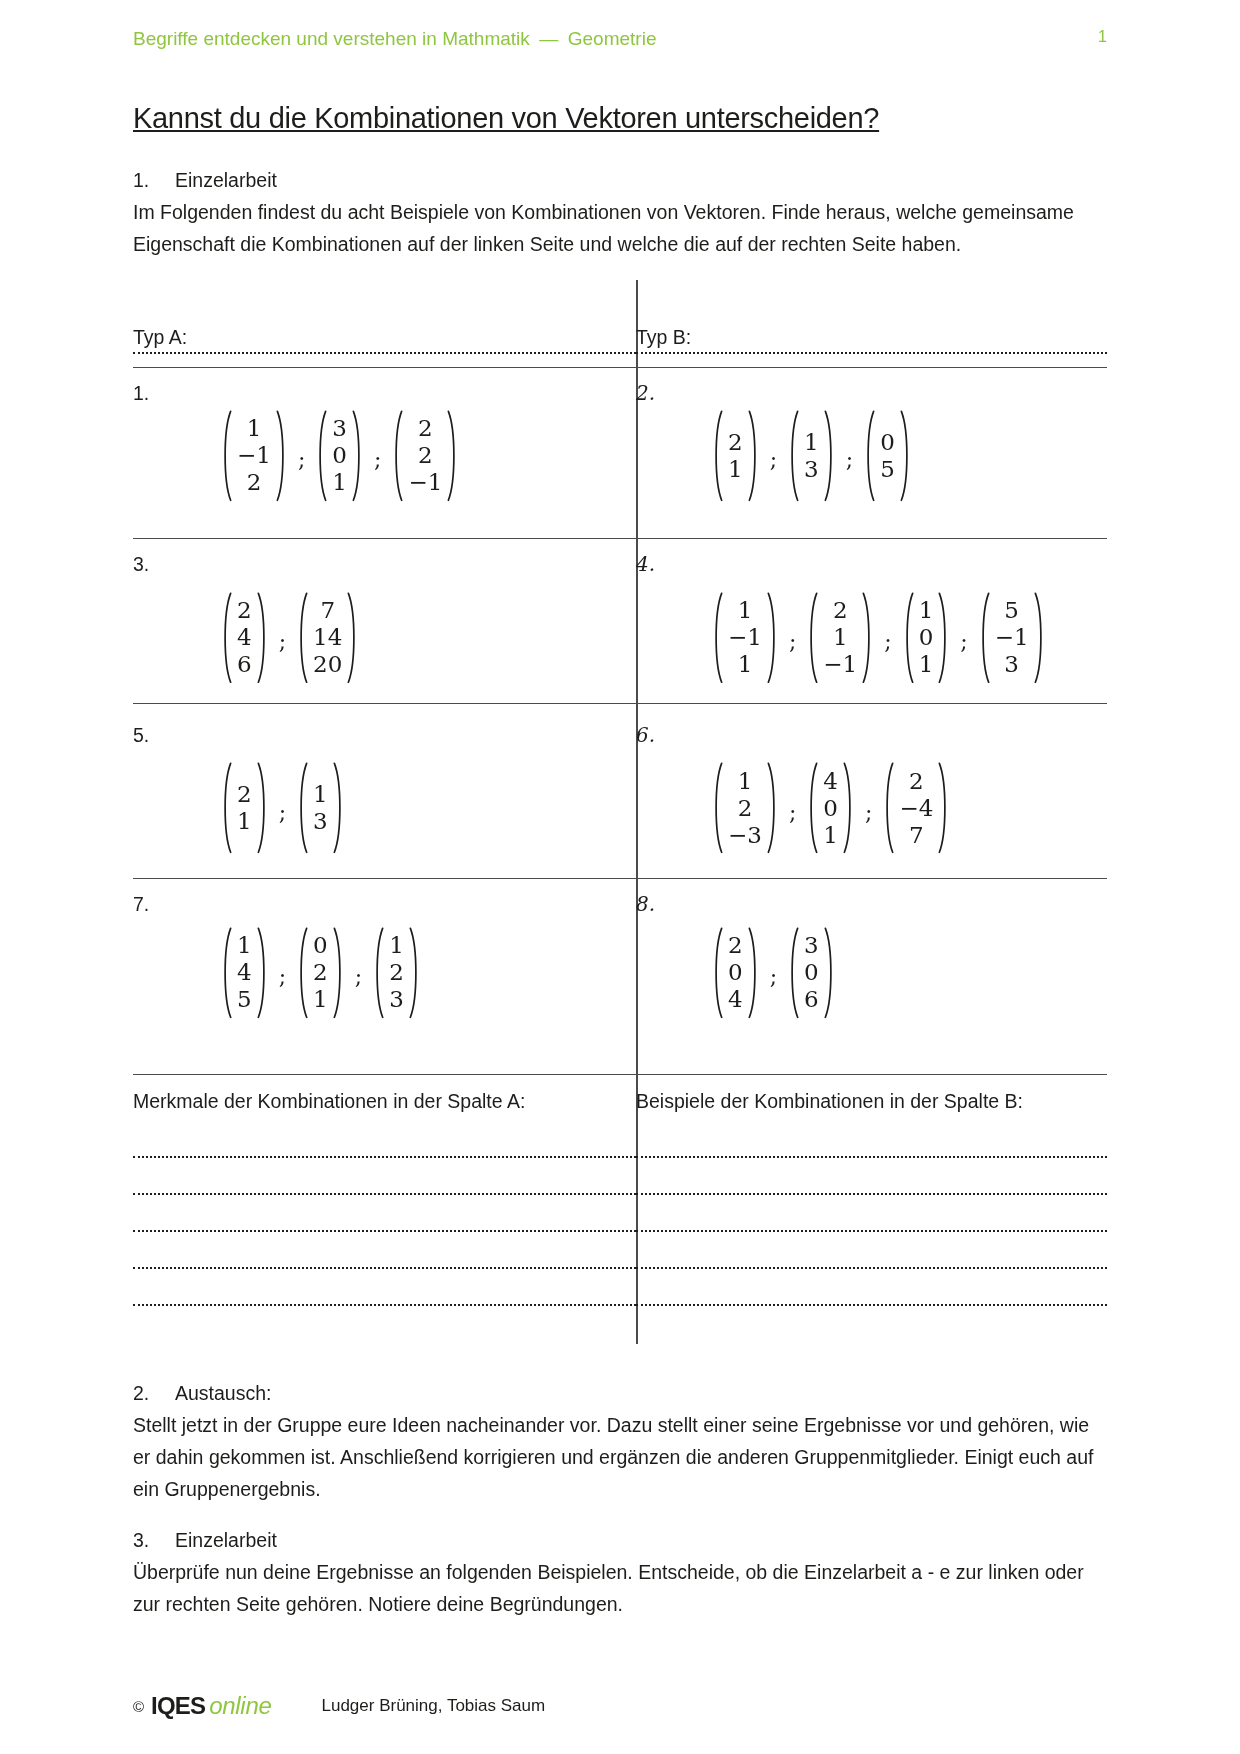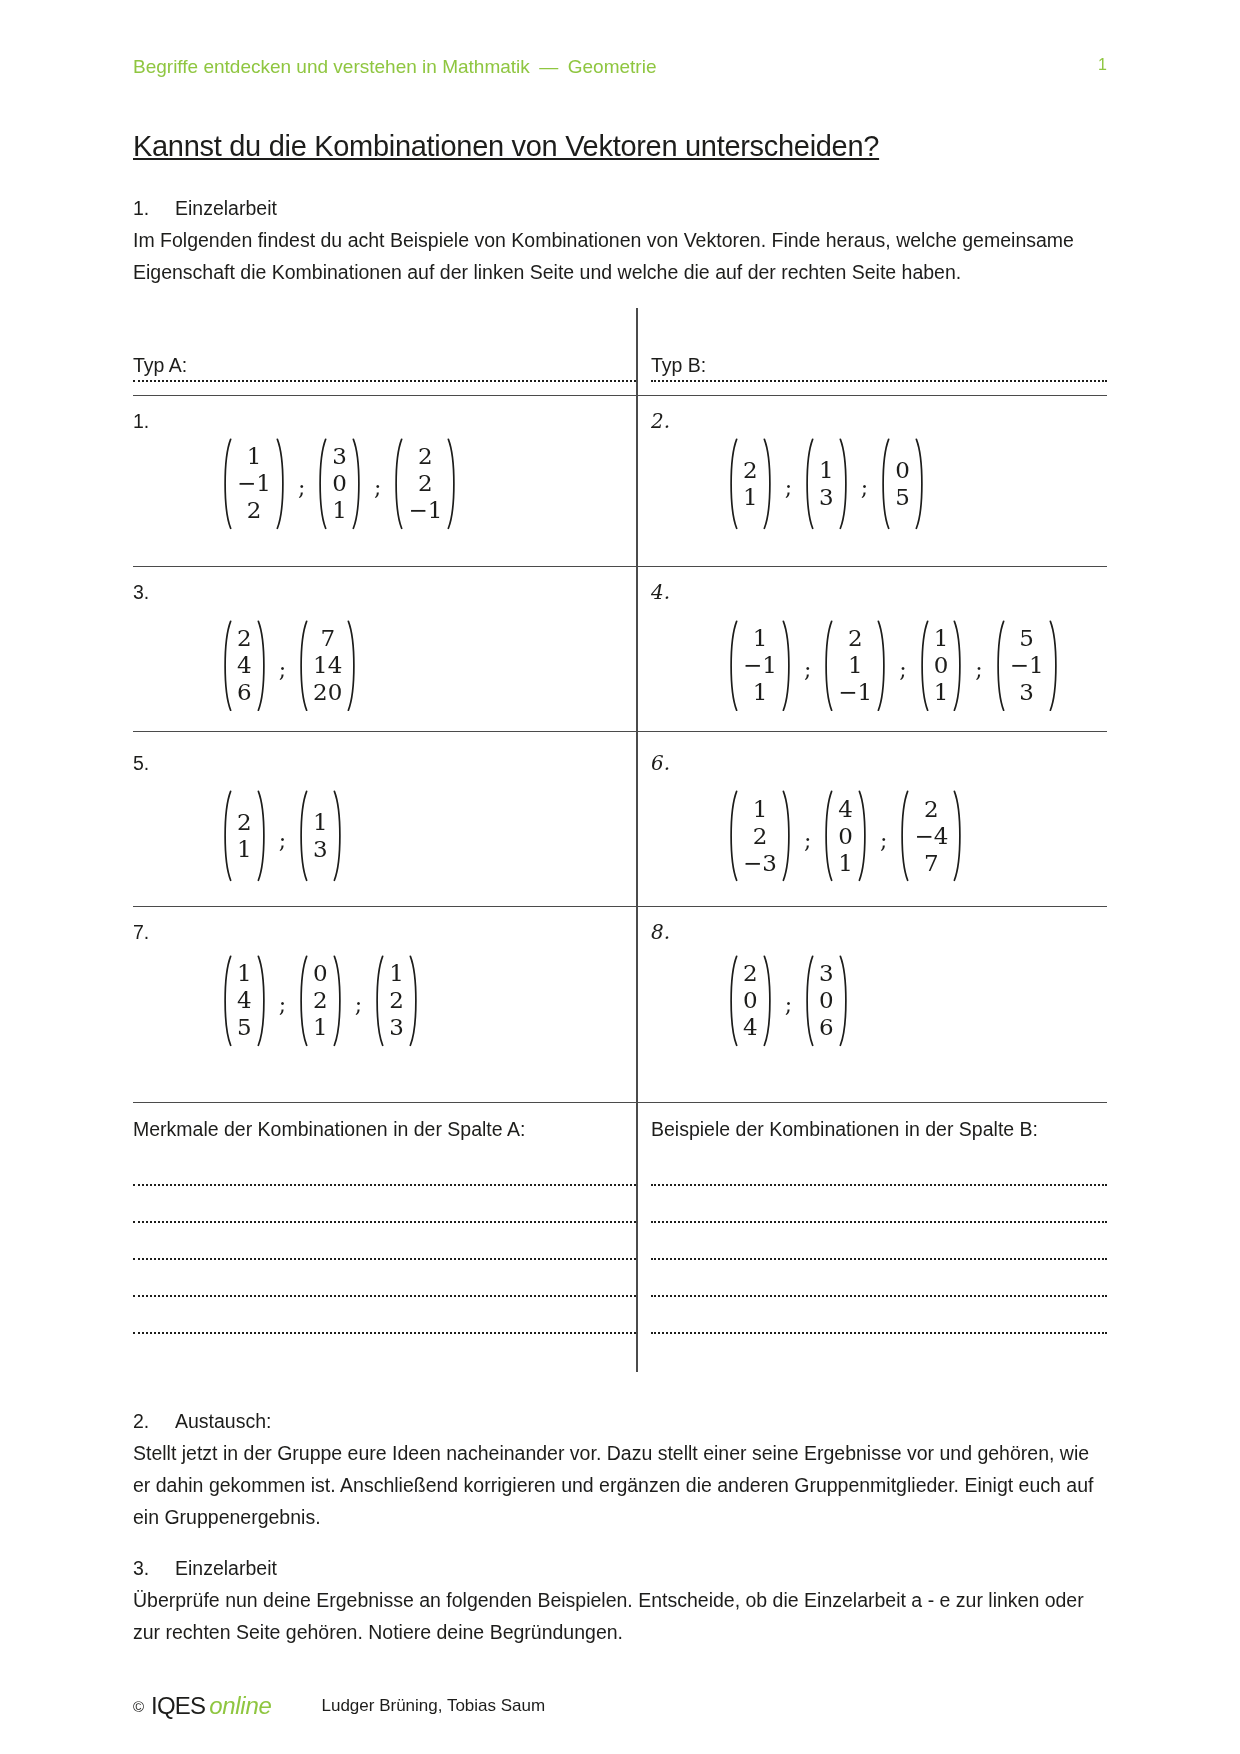--- a/index.html
+++ b/index.html
@@ -9,38 +9,38 @@
   }
   *{box-sizing:border-box;}
   html,body{margin:0;padding:0;}
   body{
     width:1240px;height:1754px;background:#ffffff;position:relative;overflow:hidden;
     font-family:"Liberation Sans",sans-serif;color:var(--ink);
   }
   .page{padding:0 133px;}
 
   
-  .doc-header{display:flex;justify-content:space-between;align-items:flex-start;padding-top:56px;gap:38px;}
+  .doc-header{display:flex;justify-content:space-between;align-items:flex-start;padding-top:28px;gap:38px;}
   .course{color:var(--green);font-size:19px;}
   .pagenum{color:var(--green);font-size:16px;}
 
   
   h1.title{font-weight:400;font-size:29px;letter-spacing:-0.3px;margin:52px 0 0 0;text-decoration:underline;}
   .sec-head{display:flex;font-size:19.5px;margin-top:34px;}
   .sec-head .n{width:42px;flex:none;}
   p.body{font-size:19.5px;line-height:32px;margin:4px 0 0 0;}
   .sec2-head{margin-top:38px;}
   .sec3-head{margin-top:24px;}
 
   
   .grid{position:relative;margin-top:20px;}
   .vline{position:absolute;left:503px;top:0;bottom:0;width:2px;background:var(--rule);}
   .row2{display:grid;grid-template-columns:503px 1fr;}
   .cell{position:relative;}
-  .cell.r{padding-left:15px;}
+  .cell.r{padding-left:0;}
 
   .typ-row{border-bottom:1.5px solid var(--rule);}
   .typ-cell{padding-top:46px;padding-bottom:13px;}
   .typ-label{font-size:19.5px;padding-bottom:3px;border-bottom:2.5px dotted var(--ink);}
 
   .band{border-bottom:1.5px solid var(--rule);}
   .cell-num{font-size:19.5px;line-height:22px;}
   .cell-num.it{font-family:"DejaVu Serif",serif;font-style:italic;font-size:20px;}
   .vec-row{display:flex;align-items:center;min-height:81px;width:max-content;}
   .vec-row.ml-l{margin-left:88px;}
@@ -57,21 +57,21 @@
   .vsep{font-family:"DejaVu Serif",serif;font-size:22px;margin:0 11px;align-self:center;padding-top:8px;}
 
   .merk-cell{padding-top:14px;}
   .merk-head{font-size:19.5px;line-height:24px;}
   .answers{margin-top:8px;padding-bottom:38px;}
   .ans-line{height:37px;border-bottom:2.5px dotted var(--ink);}
 
   
   .footer{position:absolute;left:133px;bottom:34px;display:flex;align-items:center;}
   .f-copy{font-size:15px;margin-right:7px;}
-  .f-iqes{font-weight:normal;font-size:24px;letter-spacing:-0.8px;}
+  .f-iqes{font-weight:bold;font-size:24px;letter-spacing:-0.8px;}
   .f-online{font-size:24px;color:var(--green);margin-left:4px;letter-spacing:-0.3px;font-style:italic;}
   .f-authors{font-size:17px;margin-left:50px;}
 </style>
 </head>
 <body>
 
 <div class="page">
 
   <div class="doc-header">
     <span class="course">Begriffe entdecken und verstehen in Mathmatik — Geometrie</span>

